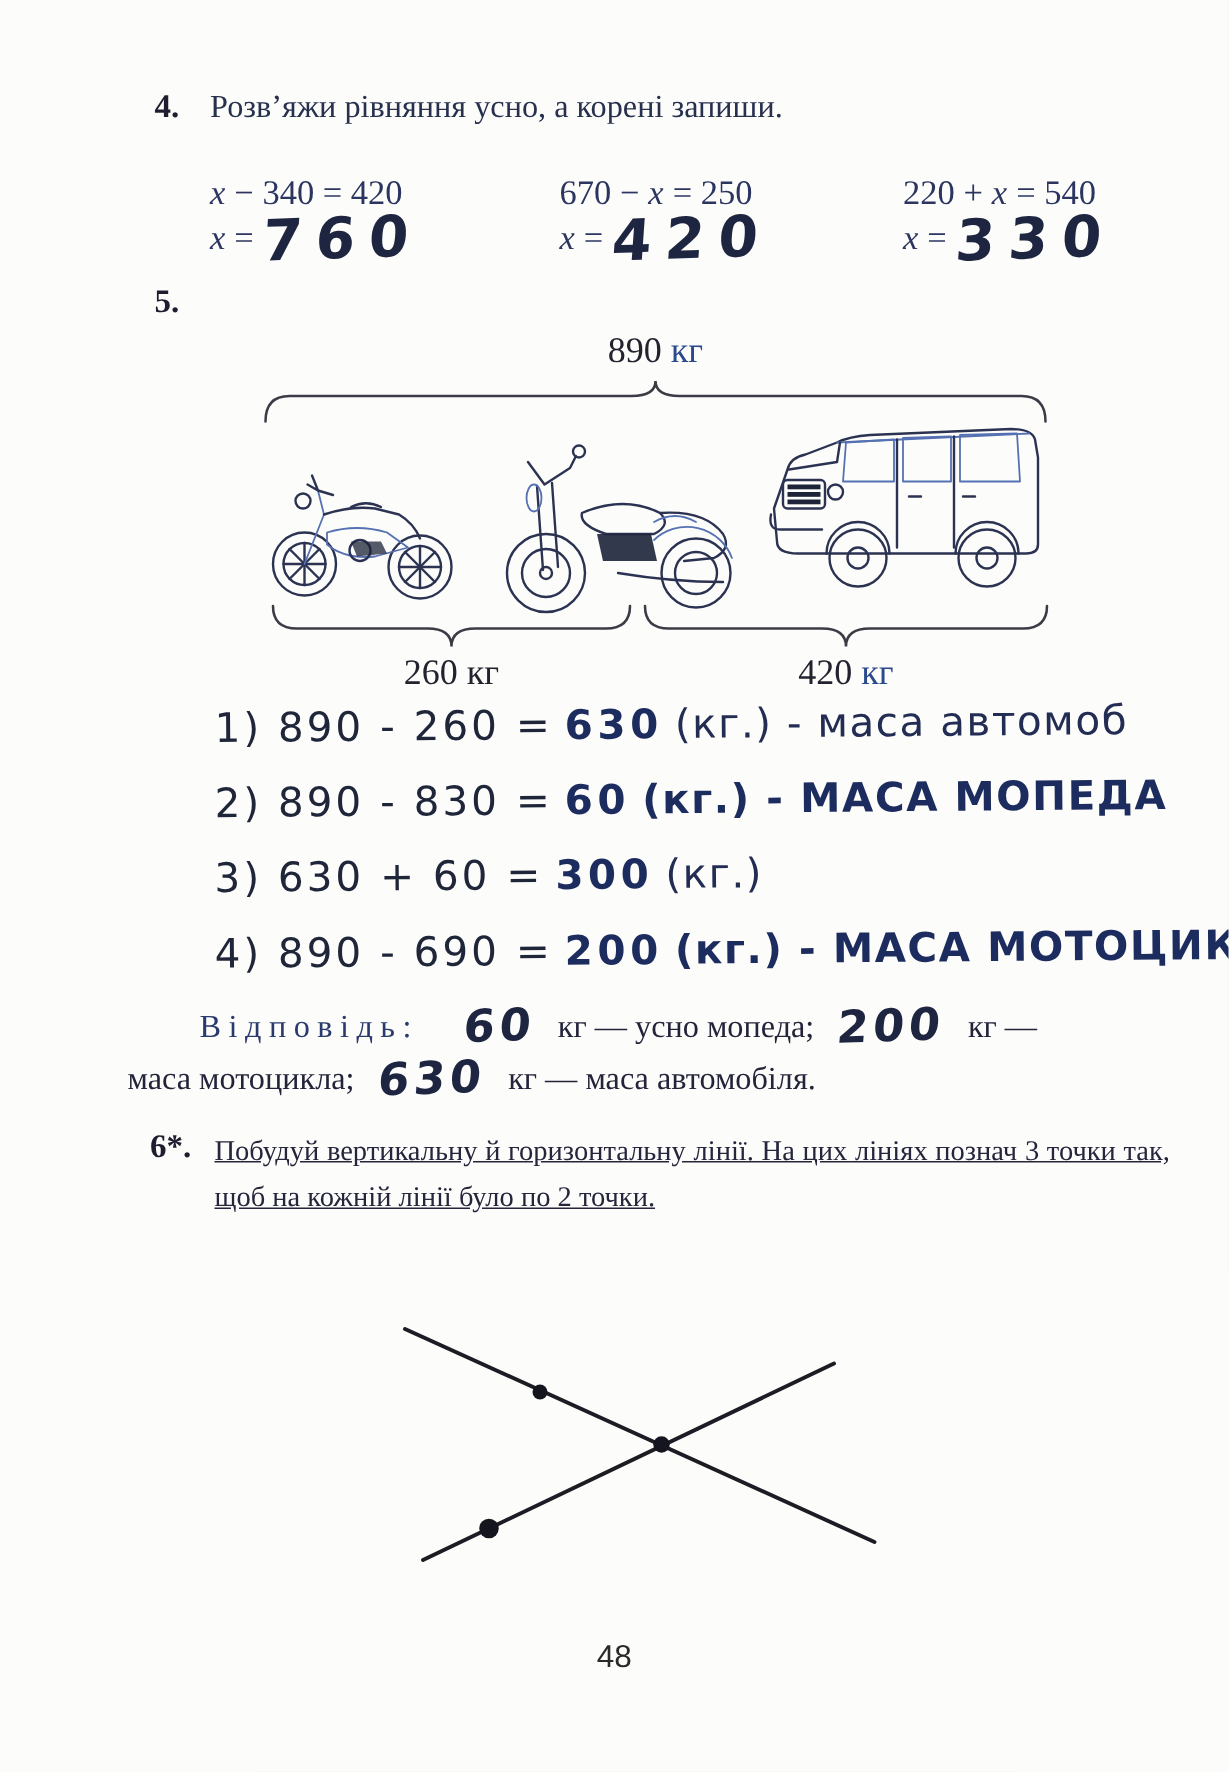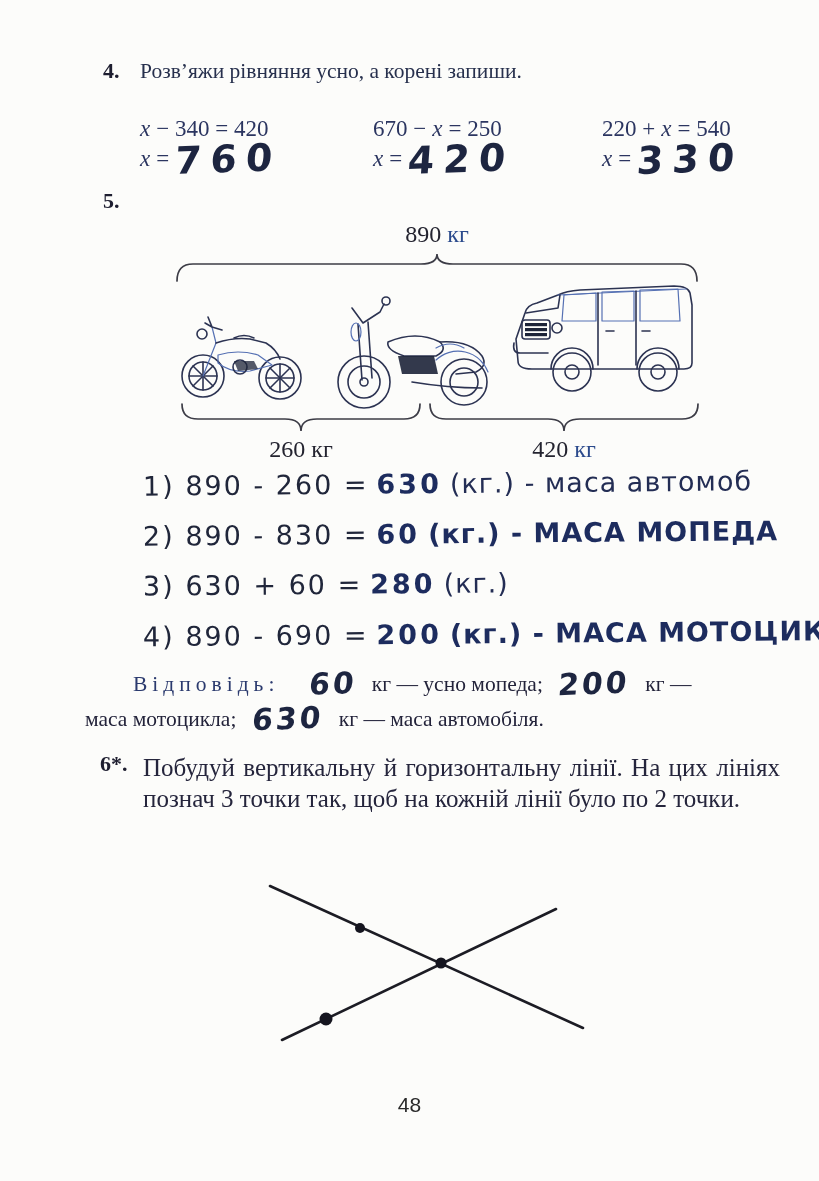--- a/index.html
+++ b/index.html
@@ -35,22 +35,22 @@
   .mass-label{position:absolute;font-size:24px;color:#23232f;text-align:center;}
   .mass-label .kg{color:#2b4a8c;}
 
   
   .answer-line{position:absolute;left:85px;width:700px;font-size:21.5px;color:#23233a;}
   .answer-label{letter-spacing:5px;color:#2b3a6e;margin-right:14px;text-align:right;}
   .ans-val{display:inline-block;font-size:30px;font-weight:600;letter-spacing:3px;
            transform:rotate(-2deg) skewX(-7deg);vertical-align:-3px;margin:0 10px;line-height:20px;}
 
   
-  .p6-text{position:absolute;left:143px;top:752px;width:637px;margin:0;font-size:25px;
-           line-height:31px;text-align:justify;color:#25253c;}
+  .p6-text{position:absolute;left:143px;top:752px;width:637px;margin:0;font-size:19px;
+           line-height:31px;text-align:justify;color:#25253c;text-decoration:underline;}
 
   
   .illu{position:absolute;}
   .illu .dk{fill:none;stroke:#2c3352;stroke-width:1.6;stroke-linejoin:round;stroke-linecap:round;}
   .illu .bl{fill:none;stroke:#5570b3;stroke-width:1.2;stroke-linejoin:round;stroke-linecap:round;}
   .illu .fill-dk{fill:#1d2438;stroke:none;}
   .cross line{stroke:#1c1c24;stroke-width:2.6;stroke-linecap:round;}
   .cross circle{fill:#15151f;}
   .page-number{position:absolute;left:0;top:1093px;width:819px;text-align:center;
                font-size:21px;color:#2a2a2a;font-family:"Liberation Sans",sans-serif;}
@@ -168,21 +168,21 @@
     <span class="kg">кг</span>
   </div>
 
   <div class="sol-line" style="top:468px">
     <span class="sol-lhs">1) 890 - 260 =</span><span class="sol-result">630</span><span class="sol-tail">(кг.) - маса автомоб</span>
   </div>
   <div class="sol-line" style="top:518px">
     <span class="sol-lhs">2) 890 - 830 =</span><span class="sol-result">60</span><span class="sol-tail caps">(кг.) - МАСА МОПЕДА</span>
   </div>
   <div class="sol-line" style="top:569px">
-    <span class="sol-lhs">3) 630 + 60 =</span><span class="sol-result">280</span><span class="sol-tail">(кг.)</span>
+    <span class="sol-lhs">3) 630 + 60 =</span><span class="sol-result">300</span><span class="sol-tail">(кг.)</span>
   </div>
   <div class="sol-line" style="top:618px">
     <span class="sol-lhs">4) 890 - 690 =</span><span class="sol-result">200</span><span class="sol-tail caps">(кг.) - МАСА МОТОЦИКЛА</span>
   </div>
 
   <div class="answer-line" style="top:672px;padding-left:48px">
     <span class="answer-label">Відповідь:</span>
     <span class="hw ans-val">60</span>
     <span>кг — усно мопеда;</span>
     <span class="hw ans-val">200</span>

